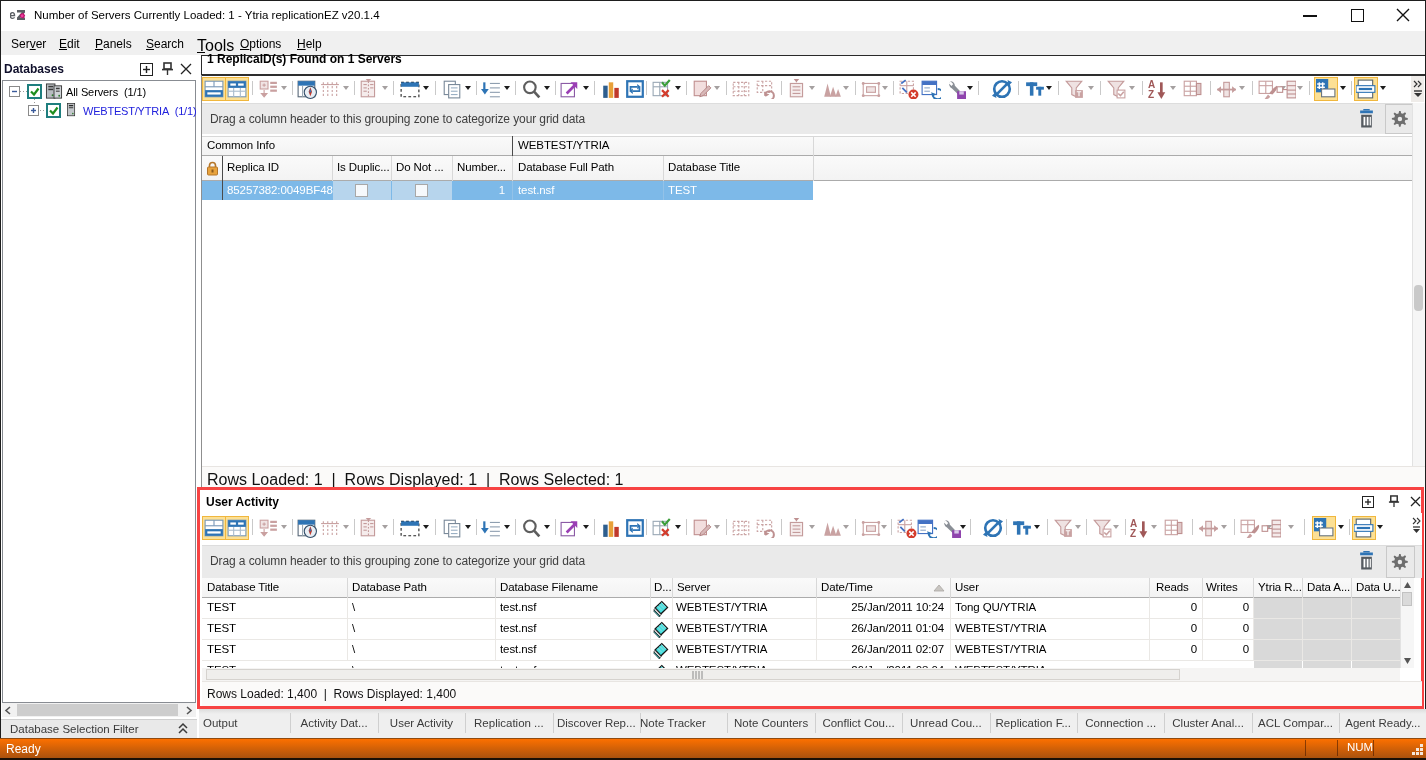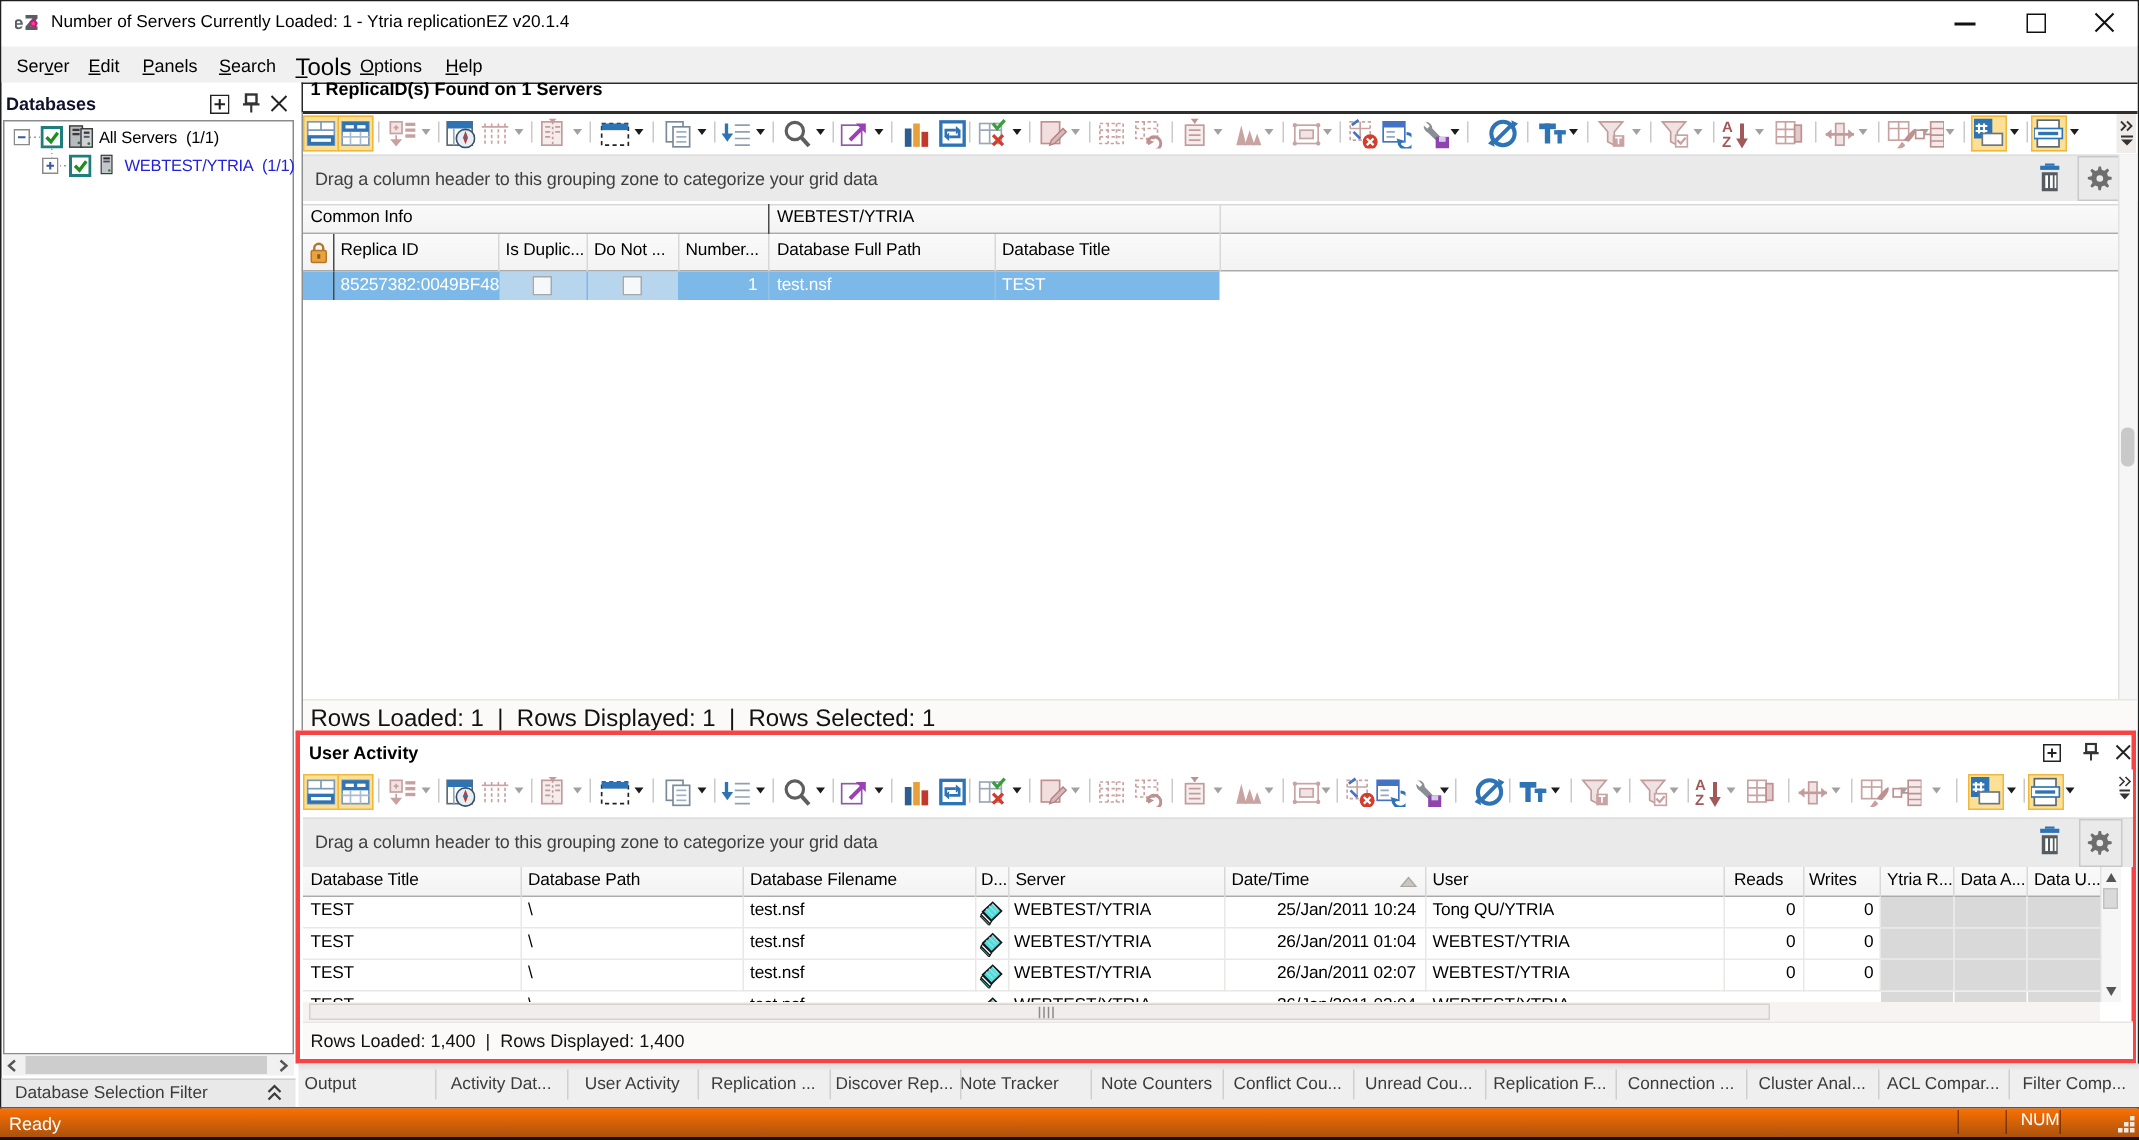--- a/index.html
+++ b/index.html
@@ -931,21 +931,21 @@
 <div class="abs" style="left:902.2px;top:712px;width:87.4px;height:24px;font-size:11.5px;color:#3B3B3B;text-align:center;line-height:22px;white-space:nowrap;overflow:hidden;">Unread Cou...</div>
 <div class="abs" style="left:902.2px;top:713px;width:1px;height:20px;background:#CFCFCF;"></div>
 <div class="abs" style="left:989.6px;top:712px;width:87.4px;height:24px;font-size:11.5px;color:#3B3B3B;text-align:center;line-height:22px;white-space:nowrap;overflow:hidden;">Replication F...</div>
 <div class="abs" style="left:989.6px;top:713px;width:1px;height:20px;background:#CFCFCF;"></div>
 <div class="abs" style="left:1077.0px;top:712px;width:87.4px;height:24px;font-size:11.5px;color:#3B3B3B;text-align:center;line-height:22px;white-space:nowrap;overflow:hidden;">Connection ...</div>
 <div class="abs" style="left:1077.0px;top:713px;width:1px;height:20px;background:#CFCFCF;"></div>
 <div class="abs" style="left:1164.4px;top:712px;width:87.4px;height:24px;font-size:11.5px;color:#3B3B3B;text-align:center;line-height:22px;white-space:nowrap;overflow:hidden;">Cluster Anal...</div>
 <div class="abs" style="left:1164.4px;top:713px;width:1px;height:20px;background:#CFCFCF;"></div>
 <div class="abs" style="left:1251.8px;top:712px;width:87.4px;height:24px;font-size:11.5px;color:#3B3B3B;text-align:center;line-height:22px;white-space:nowrap;overflow:hidden;">ACL Compar...</div>
 <div class="abs" style="left:1251.8px;top:713px;width:1px;height:20px;background:#CFCFCF;"></div>
-<div class="abs" style="left:1339.2px;top:712px;width:87.4px;height:24px;font-size:11.5px;color:#3B3B3B;text-align:center;line-height:22px;white-space:nowrap;overflow:hidden;">Filter Comp...</div>
+<div class="abs" style="left:1339.2px;top:712px;width:87.4px;height:24px;font-size:11.5px;color:#3B3B3B;text-align:center;line-height:22px;white-space:nowrap;overflow:hidden;">Agent Ready...</div>
 <div class="abs" style="left:1339.2px;top:713px;width:1px;height:20px;background:#CFCFCF;"></div>
 <div class="abs" style="left:0;top:738px;width:1426px;height:20px;background:linear-gradient(#FC7000,#AA520E);border-top:1px solid #8F4A10;box-sizing:border-box;"></div>
 <div class="abs" style="left:6px;top:742px;font-size:12px;color:#fff;">Ready</div>
 <div class="abs" style="left:1305px;top:740px;width:1px;height:16px;background:rgba(60,20,0,0.55);"></div>
 <div class="abs" style="left:1337px;top:740px;width:1px;height:16px;background:rgba(60,20,0,0.55);"></div>
 <div class="abs" style="left:1373px;top:740px;width:1px;height:16px;background:rgba(60,20,0,0.55);"></div>
 <div class="abs" style="left:1341px;top:741px;width:32px;font-size:11.5px;letter-spacing:-0.1px;color:#fff;text-align:right;">NUM</div>
 <svg class="abs" style="left:1412px;top:744px" width="12" height="12">
     <g fill="#F5E8DC">
       <rect x="8" y="0" width="3" height="3"></rect>

